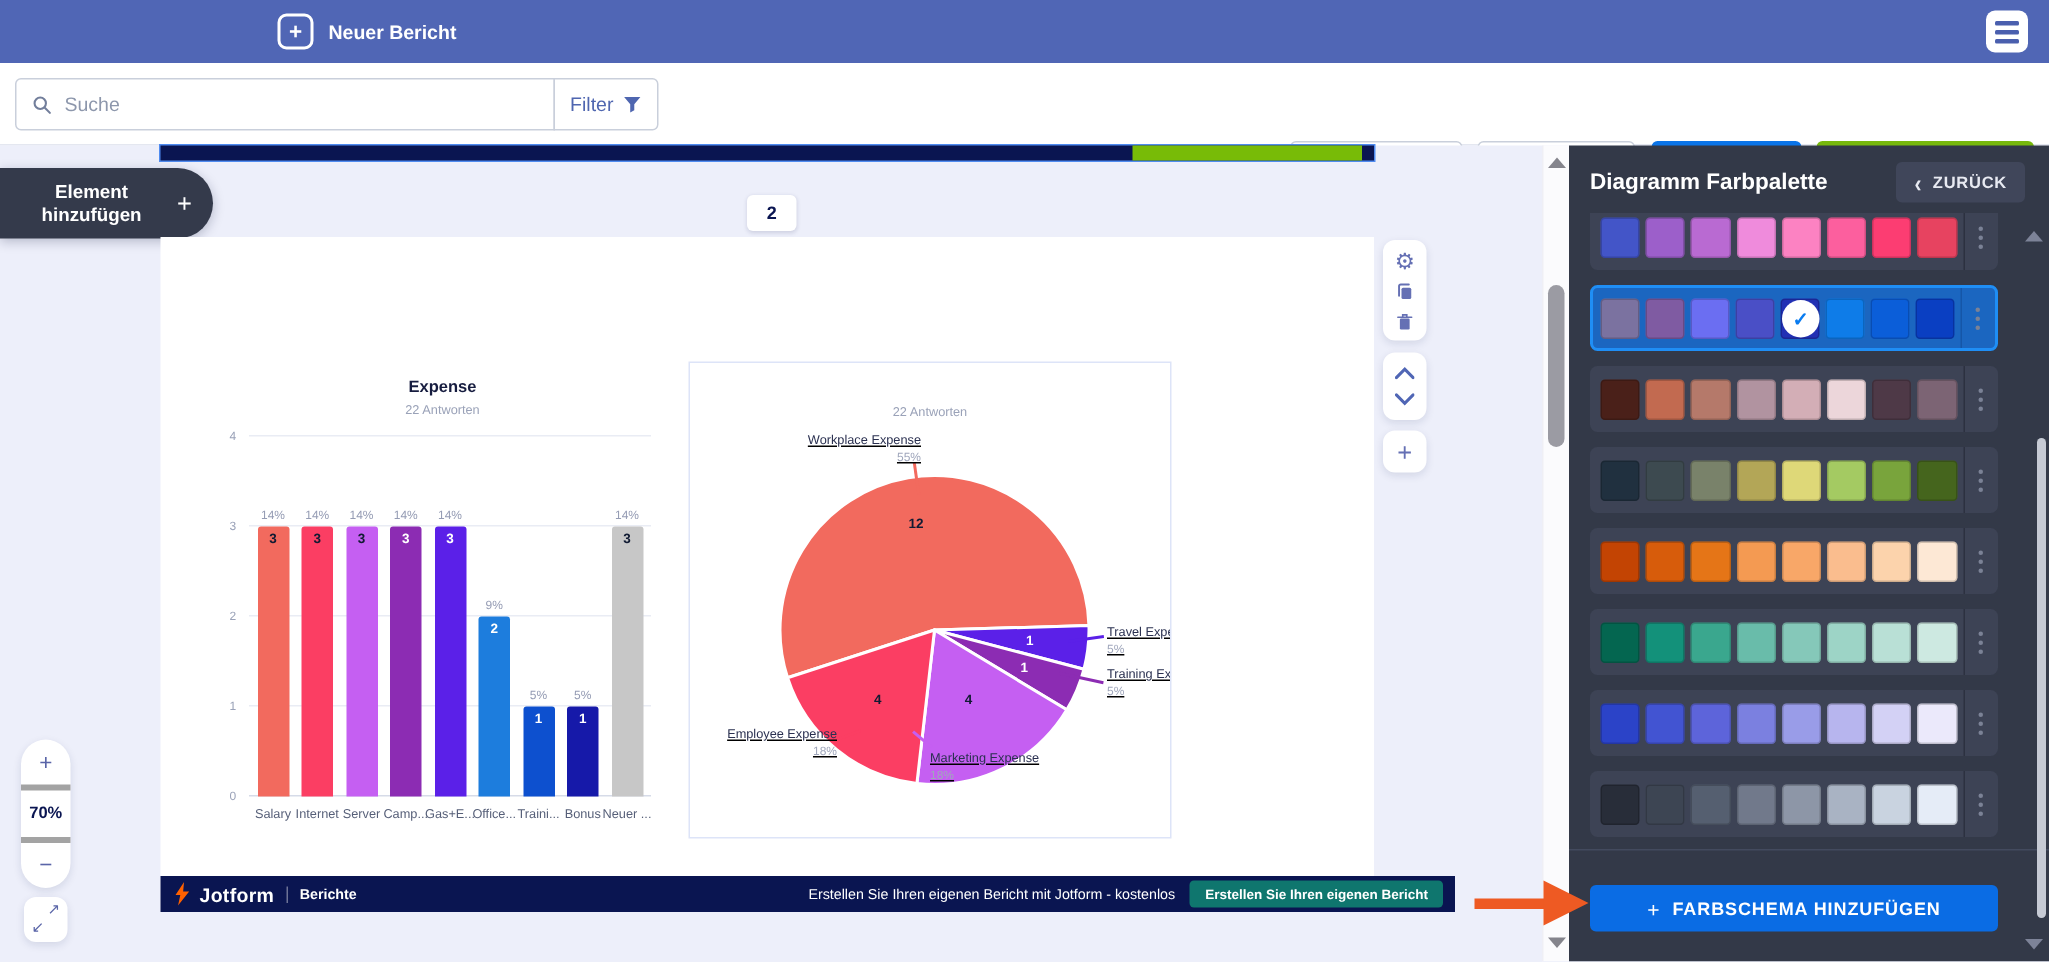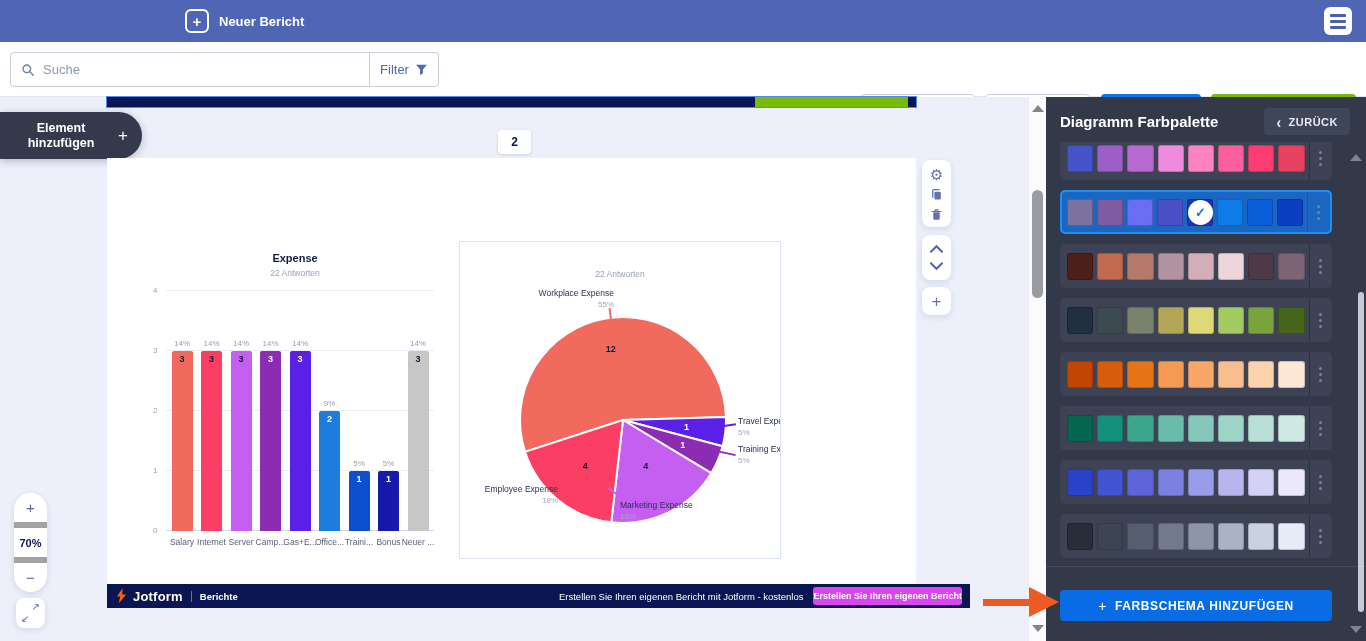--- a/index.html
+++ b/index.html
@@ -75,55 +75,55 @@
   .gridline { position:absolute; left:0; right:0; height:1px; background:#e9ecf4; }
   .gridline.base { background:#d6dbe8; }
   .ylab { position:absolute; left:-13px; font-size:8px; color:#9aa2b8; }
   .bar-slots { position:absolute; left:0; right:0; bottom:0; top:0; display:flex; justify-content:space-between; align-items:flex-end; padding:0 4px; }
   .slot { position:relative; width:24px; display:flex; justify-content:center; align-items:center; }
   .bar { width:21px; border-radius:2px 2px 0 0; position:relative; }
   .bar-val { position:absolute; top:3px; left:0; right:0; text-align:center; font-size:9px; font-weight:bold; }
   .bar-pct { position:absolute; left:-6px; right:-6px; text-align:center; font-size:8px; color:#959cb4; }
   .bar-x { position:absolute; left:-8px; right:-8px; bottom:-16px; text-align:center; font-size:8.5px; color:#565f78; white-space:nowrap; }
 
-  .pie-label { position:absolute; font-size:8.5px; line-height:11px; }
+  .pie-label { position:absolute; font-size:8.5px; line-height:11px;text-decoration:underline; }
   .pl-name { display:block; color:#2a3050; }
   .pl-pct { display:block; color:#a0a7bc; font-size:8px; }
   .pl0 { left:40px; top:46px; width:114px; text-align:right; }
   .pl1 { left:278px; top:174px; width:80px; }
   .pl2 { left:278px; top:202px; width:90px; }
   .pl3 { left:160px; top:258px; width:100px; }
   .pl4 { left:14px; top:242px; width:84px; text-align:right; }
   .callout { position:absolute; background:#999; }
   .cl0 { left:150px; top:66px; width:1.5px; height:22px; background:#f26a5e; transform:rotate(-8deg); }
   .cl1 { left:252px; top:183px; width:24px; height:1.5px; background:#5b20e8; transform:rotate(-8deg); }
   .cl2 { left:246px; top:209px; width:30px; height:1.5px; background:#8c2cb3; transform:rotate(12deg); }
   .cl3 { left:147px; top:250px; width:16px; height:1.5px; background:#c55ff2; transform:rotate(40deg); }
   .cl4 { left:98px; top:247px; width:16px; height:1.5px; background:#fb3e63; transform:rotate(-20deg); }
 
   .page-footer { position:absolute; left:0; bottom:0; width:863px; height:24px; background:#0a1551;
     display:flex; align-items:center; padding:0 8px; }
   .jf-brand { color:#fff; font-size:13px; font-weight:bold; margin-left:5px; letter-spacing:.2px; }
   .jf-sep { width:1px; height:11px; background:rgba(255,255,255,.4); margin:0 8px; }
   .jf-section { color:#fff; font-size:9.5px; font-weight:bold; }
   .jf-promo { margin-left:auto; color:#fff; font-size:9.5px; margin-right:10px; }
-  .jf-cta { background:#d946ef; border:none; border-radius:3px; color:#fff; font-size:9px; font-weight:bold;
-    height:18px; padding:0 0; cursor:pointer; white-space:nowrap; }
+  .jf-cta { background:#0f766e; border:none; border-radius:3px; color:#fff; font-size:9px; font-weight:bold;
+    height:18px; padding:0 10px; cursor:pointer; white-space:nowrap; }
 
   .side-tools { position:absolute; left:922px; width:29px; background:#fff; border-radius:8px;
     box-shadow:0 2px 6px rgba(20,30,80,.12); display:flex; flex-direction:column; align-items:center; justify-content:space-evenly; }
   .t1 { top:63px; height:67px; } .t2 { top:138px; height:45px; } .t3 { top:190px; height:28px; }
   .tool { cursor:pointer; display:flex; align-items:center; justify-content:center; }
   .gear-g { font-size:15px; color:#6570b4; line-height:1; }
   .plus-g { font-size:17px; color:#6570b4; line-height:1; }
 
   .zoom-ctrl { position:absolute; left:14px; top:396px; width:33px; height:99px; background:#fff; border-radius:17px;
     box-shadow:0 2px 6px rgba(20,30,80,.12); display:flex; flex-direction:column; }
   .zc { flex:1; display:flex; align-items:center; justify-content:center; font-size:15px; color:#5a65a8; cursor:pointer; }
-  .zc + .zc { border-top:6px solid #a3a3a3; }
+  .zc + .zc { border-top:4px solid #a3a3a3; }
   .zc.pct { font-size:11px; font-weight:bold; color:#0a1551; cursor:default; }
   .expand-btn { position:absolute; left:16px; top:501px; width:29px; height:30px; background:#fff; border:none; border-radius:8px;
     box-shadow:0 2px 6px rgba(20,30,80,.12); cursor:pointer; }
   .expand-btn span { position:absolute; font-size:10px; color:#5a65a8; line-height:1; }
   .ex1 { right:5px; top:4px; } .ex2 { left:5px; bottom:4px; }
 
   .canvas-scrollbar { position:absolute; left:1028px; top:0; width:18px; height:544px; background:#fbfbfd; border-left:1px solid #efeff5; }
   .cs-thumb { position:absolute; left:3px; top:93px; width:11px; height:108px; background:#9b9ba3; border-radius:6px; cursor:pointer; }
   .tri { position:absolute; width:0; height:0; }
   .cs-up { left:3px; top:8px; border-left:6px solid transparent; border-right:6px solid transparent; border-bottom:7px solid #84848c; }

